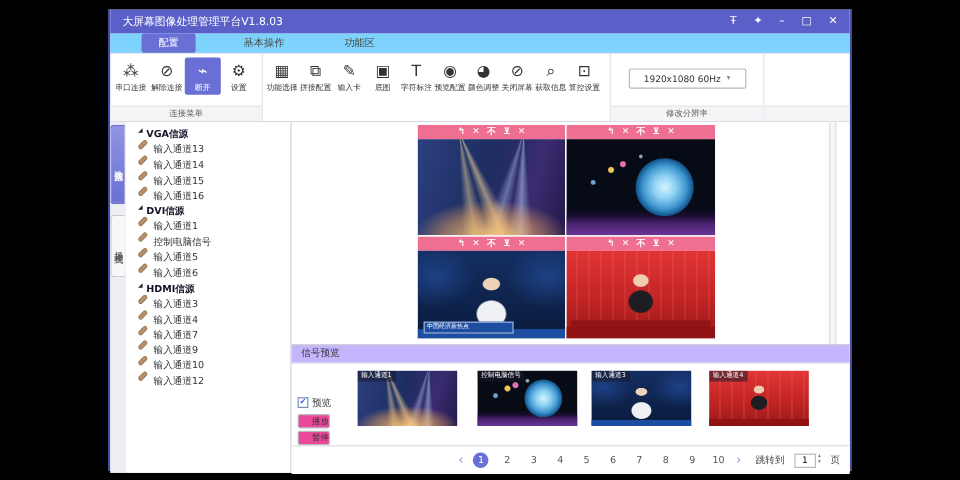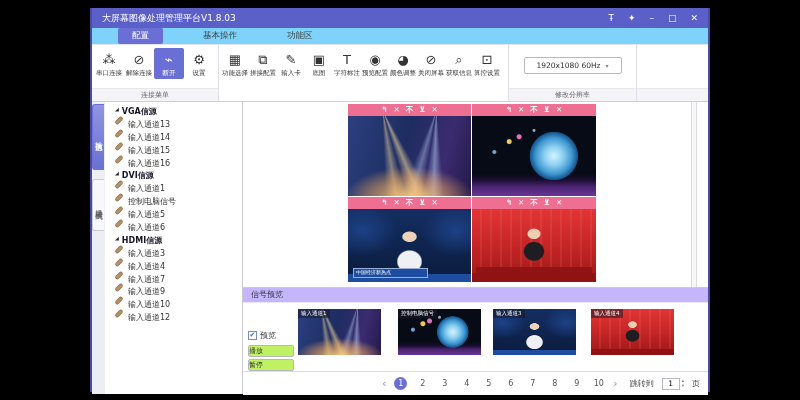--- a/index.html
+++ b/index.html
@@ -100,22 +100,22 @@
 
   
   .sighead{position:absolute;top:185px;left:0;right:0;height:14px;background:#c4b5fd;
            border-top:1px solid #c9cbd4;border-bottom:1px solid #e8e8ee;font-size:8px;color:#333;
            line-height:14px;padding-left:8px;box-sizing:content-box}
   .sigbody{position:absolute;top:201px;left:0;right:0;height:68px}
   .cbrow{position:absolute;left:5px;top:27px;display:flex;align-items:center;gap:3px;font-size:8px;color:#333}
   .cb{width:9px;height:9px;border:1px solid #7a8db8;background:#fff;display:flex;align-items:center;
       justify-content:center;box-sizing:border-box}
   .cb-check{font-size:7px;color:#3a6fd8;line-height:7px}
-  .sbtn{position:absolute;left:5px;width:46px;height:12px;background:#bef264;border:1px solid #b8b8c0;
-        border-radius:2px;font-size:7px;color:#333;text-align:left;line-height:11px;box-sizing:border-box}
+  .sbtn{position:absolute;left:5px;width:27px;height:12px;background:#ec4899;border:1px solid #b8b8c0;
+        border-radius:2px;font-size:7px;color:#333;text-align:right;line-height:11px;box-sizing:border-box}
   .btn-play{top:42px}.btn-pause{top:56px}
   .thumbs{position:absolute;left:0;top:6px;right:0;height:48px}
   .thumb{position:absolute;top:0;width:83px;height:46px;overflow:hidden}
   .thumbs div.thumb:nth-of-type(1){left:55px}
   .thumbs div.thumb:nth-of-type(2){left:155px}
   .thumbs div.thumb:nth-of-type(3){left:250px}
   .thumbs div.thumb:nth-of-type(4){left:348px}
   .thumb-label{position:absolute;top:0;left:0;height:9px;max-width:90%;background:rgba(25,25,40,.55);
                color:#fff;font-size:5.5px;line-height:9px;padding:0 3px;white-space:nowrap}
 

